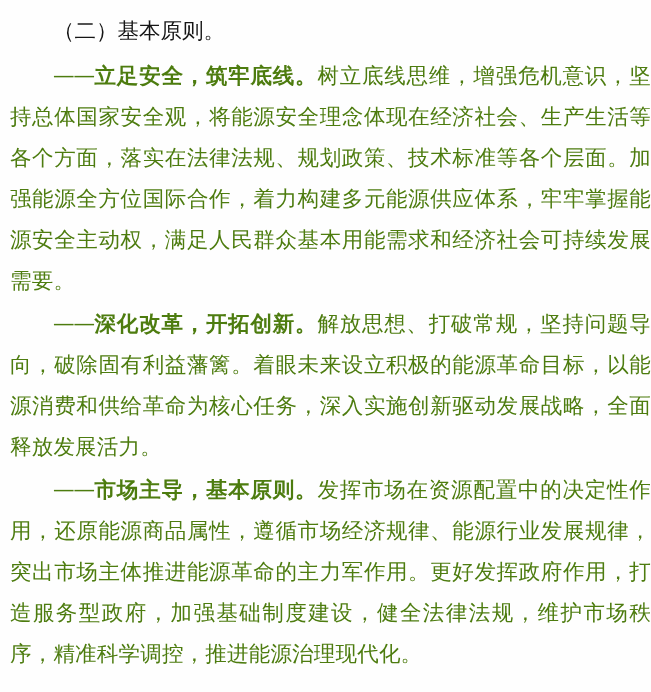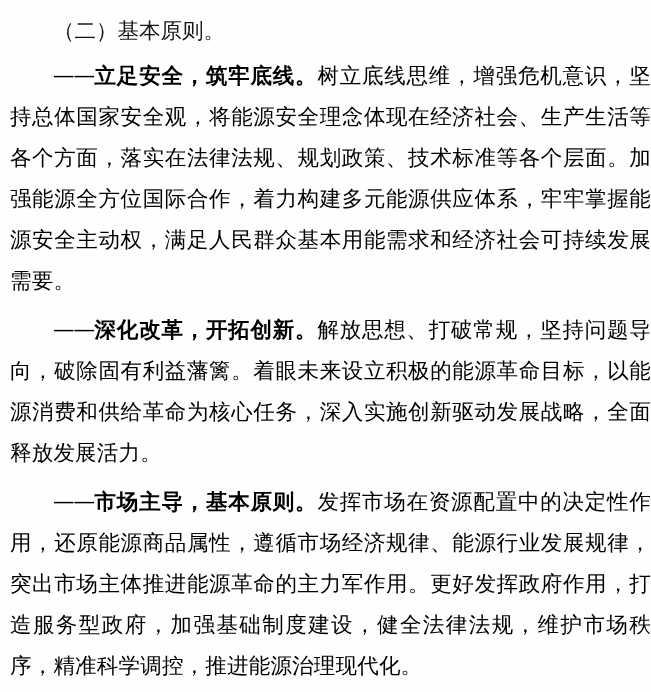--- a/index.html
+++ b/index.html
@@ -22,24 +22,24 @@
     background: #fefefe;
   }
   .para {
     font-size: 21.5px;
     line-height: 41px;
     text-align: justify;
     text-justify: inter-ideograph;
     letter-spacing: 0.2px;
     margin: 0 0 0 0;
     text-indent: 2em;
-    color: #000000;
+    color: #4d7c0f;
   }
   .para + .para {
-    margin-top: 8px;
+    margin-top: 2px;
   }
   .heading {
     font-size: 21.5px;
     line-height: 41px;
     text-indent: 2em;
     margin: 0 0 4px 0;
     color: #151515;
   }
   .dash {
     letter-spacing: -1px;

